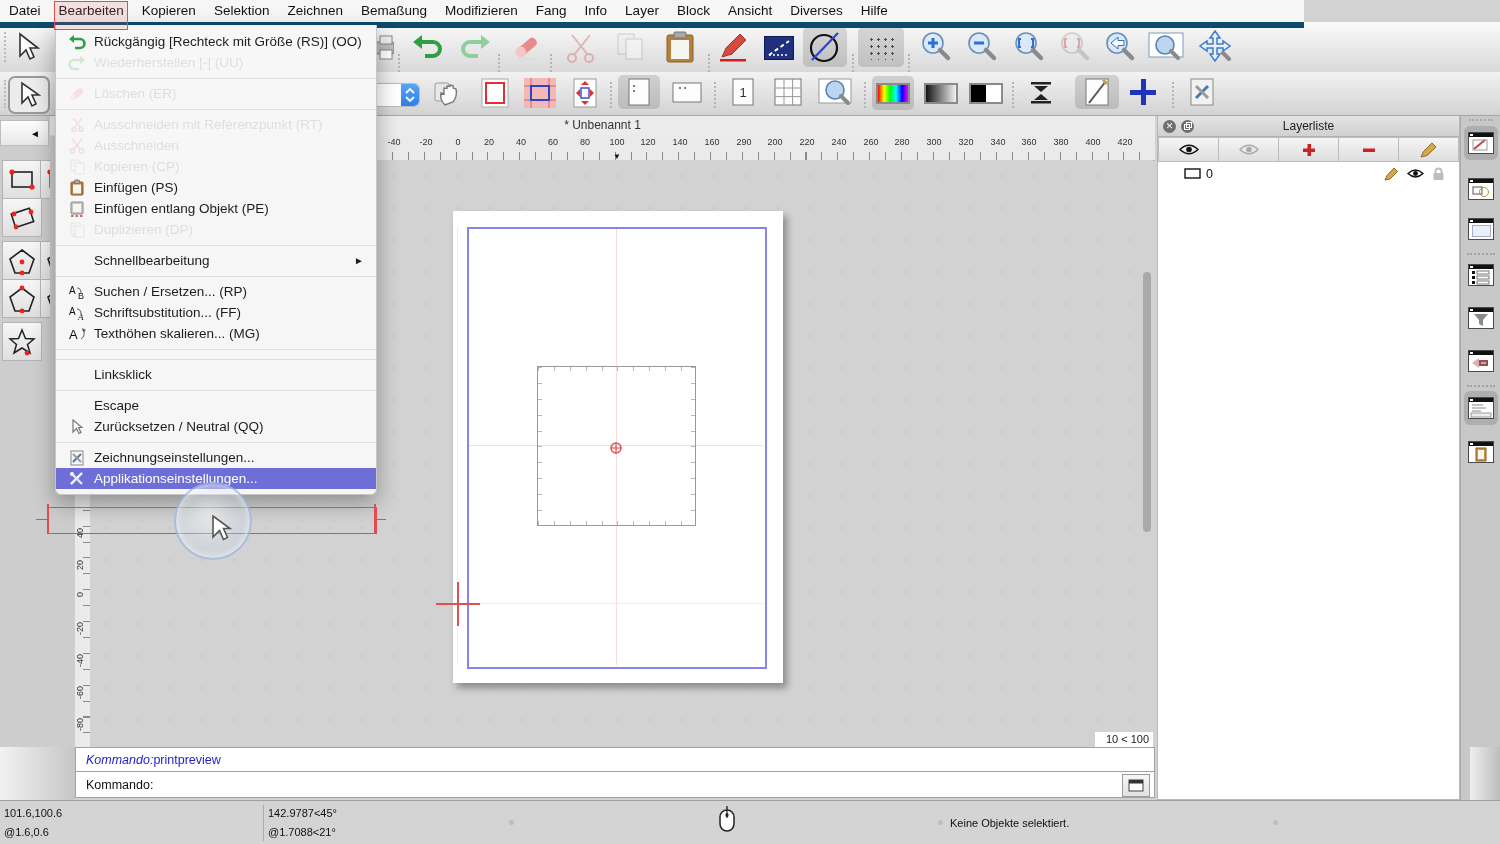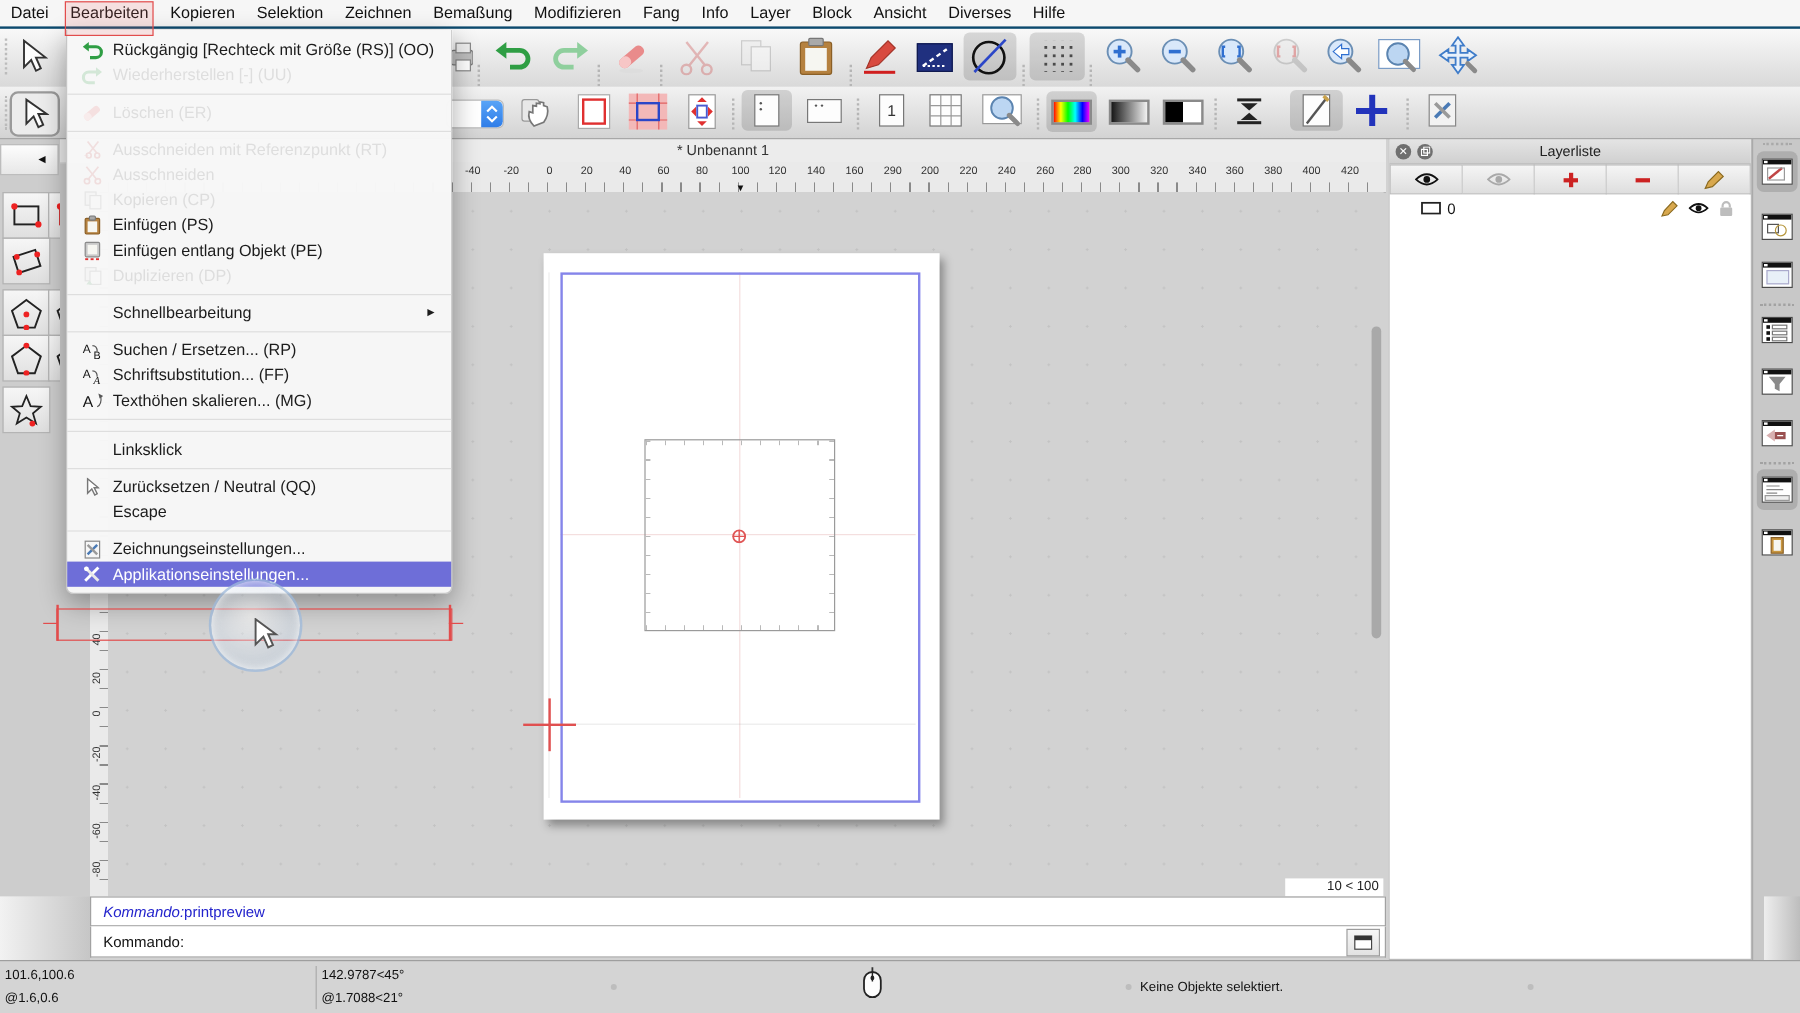--- a/index.html
+++ b/index.html
@@ -1,22 +1,22 @@
 <!DOCTYPE html>
 <html><head>
 <meta charset="utf-8">
 <style>
   html,body{margin:0;padding:0;background:#cfcfcf;width:1500px;height:844px;overflow:hidden;
     font-family:"Liberation Sans","DejaVu Sans",sans-serif;-webkit-font-smoothing:antialiased;}
   #app{position:relative;width:1500px;height:844px;background:#d2d2d2;}
   .abs{position:absolute;}
 
   
-  #menubar{position:absolute;left:0;top:0;width:1500px;height:22px;background:#f6f6f6;
-    border-bottom:2px solid #0c4a6e;display:flex;font-size:13.5px;color:#111;z-index:50;}
+  #menubar{position:absolute;left:0;top:0;width:1304px;height:22px;background:#f6f6f6;
+    border-bottom:6px solid #0c4a6e;display:flex;font-size:13.5px;color:#111;z-index:50;}
   .mb-item{padding:0 9px;height:22px;line-height:22px;white-space:nowrap;}
   #mb-annot{position:absolute;left:54px;top:1px;width:72px;height:27px;border:1.5px solid #e24c4c;
     background:rgba(244,110,110,0.16);z-index:300;pointer-events:none;}
 
   
   #toolbar1{position:absolute;left:0;top:22px;width:1500px;height:50px;
     background:linear-gradient(#fafafa,#d9d9d9);border-bottom:1px solid #bdbdbd;z-index:10;}
   #toolbar2{position:absolute;left:0;top:72px;width:1500px;height:43px;
     background:linear-gradient(#f2f2f2,#d3d3d3);border-bottom:1px solid #a7a7a7;z-index:10;}
   .tb{position:absolute;height:40px;display:flex;align-items:center;justify-content:center;border-radius:5px;}
@@ -63,21 +63,21 @@
     box-shadow:4px 5px 7px rgba(0,0,0,0.34);}
   #page-border{position:absolute;left:377px;top:67px;width:296px;height:438px;border:2px solid #8585ea;}
   #inner-square{position:absolute;left:447px;top:206px;width:157px;height:158px;border:1.5px solid #9a9a9a;}
   .tick-h{position:absolute;left:0;right:0;height:4px;background-image:repeating-linear-gradient(90deg,#b9b9b9 0 1px,transparent 1px 15.9px);}
   .tick-v{position:absolute;top:0;bottom:0;width:4px;background-image:repeating-linear-gradient(180deg,#b9b9b9 0 1px,transparent 1px 15.9px);}
   .axis-v{position:absolute;width:1px;}
   .axis-h{position:absolute;height:1px;}
   #origin-marker{position:absolute;left:520px;top:280px;width:12px;height:12px;}
   #red-cross-h{position:absolute;left:346px;top:443px;width:44px;height:1.6px;background:#e05050;}
   #red-cross-v{position:absolute;left:367px;top:422px;width:1.6px;height:44px;background:#e05050;}
-  #grid-chip{position:absolute;right:0;bottom:0;width:82px;height:15px;background:#fff;
+  #grid-chip{position:absolute;right:0;bottom:0;width:58px;height:15px;background:#fff;
     font-size:11px;color:#222;text-align:right;padding:1px 4px 0 0;box-sizing:border-box;}
   #vscroll{position:absolute;right:2px;top:112px;width:8px;height:260px;background:#a9a9a9;border-radius:4px;}
 
   
   #edit-menu{position:absolute;left:55px;top:25px;width:320px;background:rgba(247,247,247,0.98);
     border:1px solid #c6c6c6;border-top:none;border-radius:0 0 6px 6px;
     box-shadow:0 8px 22px rgba(0,0,0,0.33);z-index:200;padding:6px 0 5px 0;font-size:13.5px;color:#1c1c1c;}
   .mi{position:relative;height:21px;line-height:21px;padding-left:38px;white-space:nowrap;}
   .mi .mi-ic{position:absolute;left:10px;top:1px;width:21px;height:19px;display:flex;align-items:center;justify-content:center;}
   .mi.disabled{color:#bcbcbc;}
@@ -687,29 +687,29 @@
         </span>
       <span>Texthöhen skalieren... (MG)</span>
     </div>
     <div class="msep"></div>
     <div class="msep"></div>
     <div class="mi">
       <span>Linksklick</span>
     </div>
     <div class="msep"></div>
     <div class="mi">
+      <span>Escape</span>
+    </div>
+    <div class="mi">
       <span class="mi-ic">
           <svg width="12" height="16">
             <polygon points="2,1 2,13 5.5,9.5 8,14.5 10,13.5 7.5,8.5 11,8.5" fill="#fff" stroke="#777" stroke-width="1.2"></polygon>
           </svg>
         </span>
       <span>Zurücksetzen / Neutral (QQ)</span>
-    </div>
-    <div class="mi">
-      <span>Escape</span>
     </div>
     <div class="msep"></div>
     <div class="mi">
       <span class="mi-ic">
           <svg width="16" height="16">
             <rect x="2" y="1" width="12" height="14" fill="#f6f6f6" stroke="#888"></rect>
             <line x1="4" y1="12" x2="12" y2="4" stroke="#4a7ab5" stroke-width="2"></line>
             <line x1="4" y1="4" x2="12" y2="12" stroke="#9a9a9a" stroke-width="2"></line>
           </svg>
         </span>

